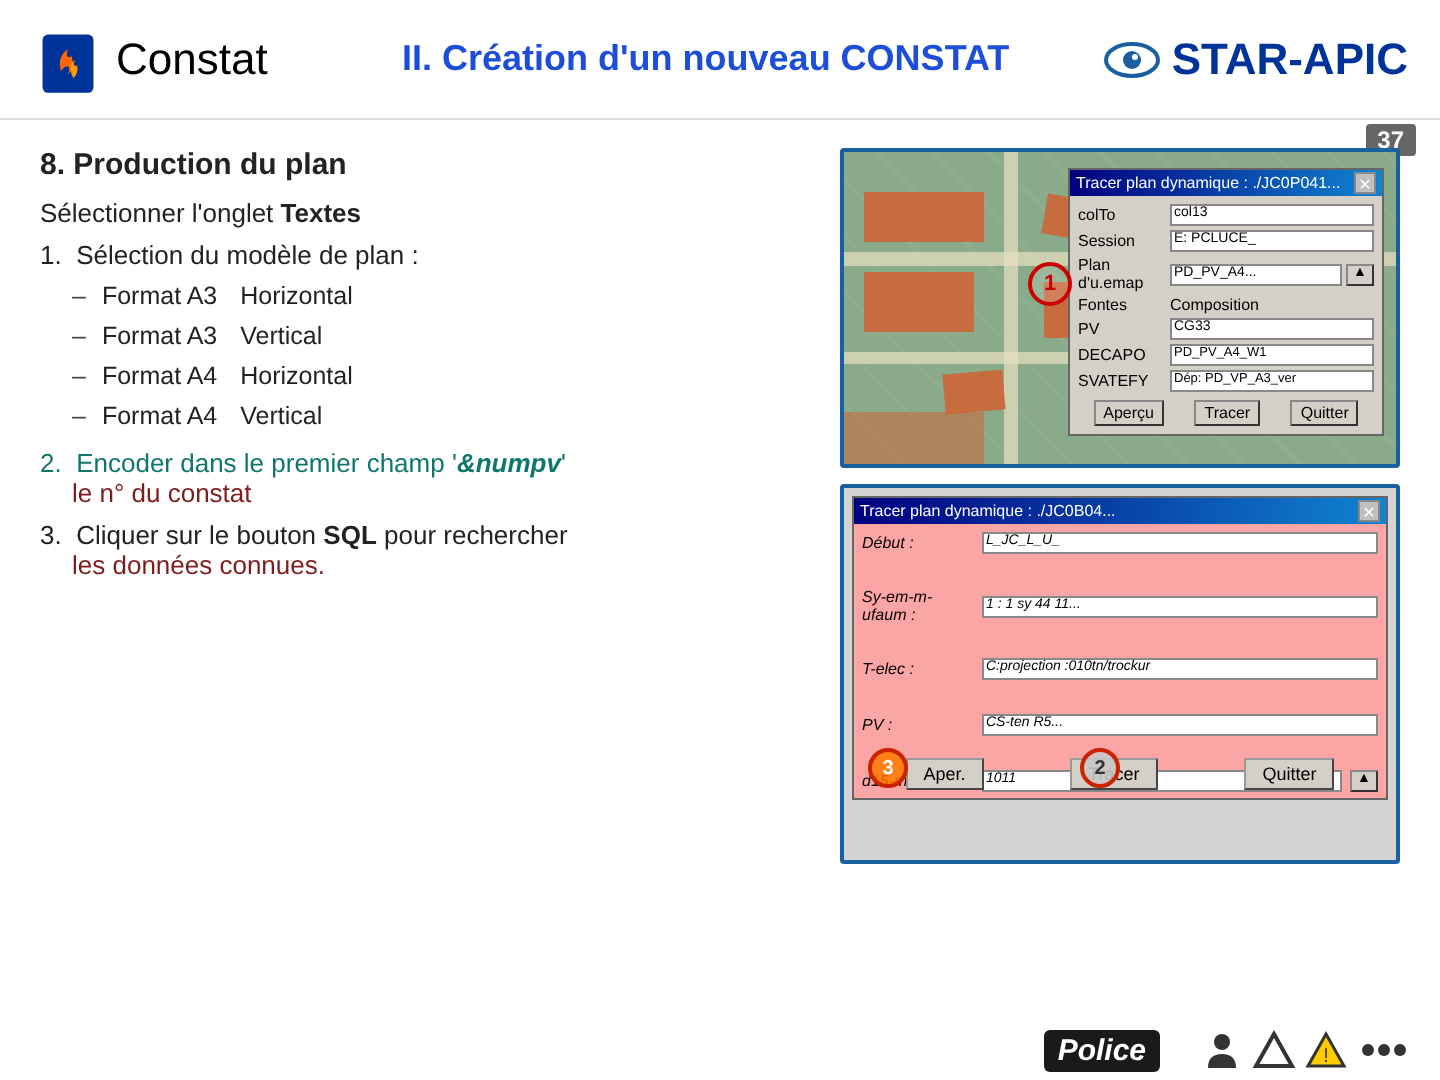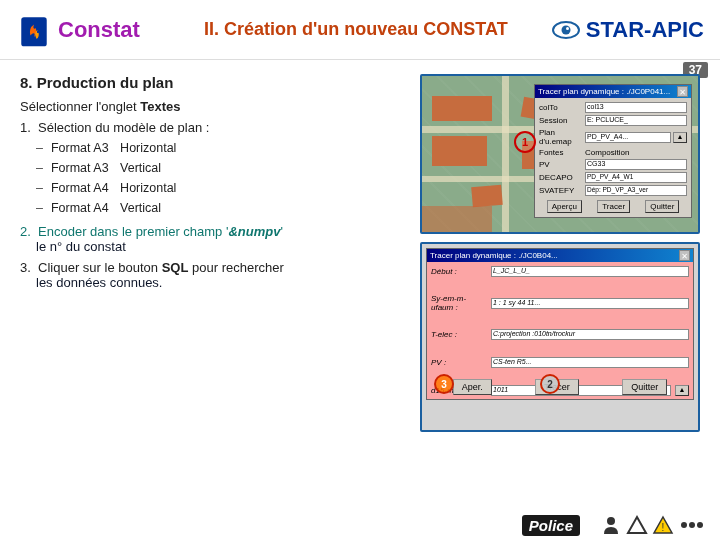--- a/index.html
+++ b/index.html
@@ -30,35 +30,35 @@
       gap: 6px;
     }
 
     .constat-icon {
       width: 36px;
       height: 40px;
     }
 
     .constat-text {
       font-size: 22px;
-      font-weight: bold;
-      color: #a21caf;
+      font-weight: normal;
+      color: #000000;
     }
 
     .header-title {
       flex: 1;
       text-align: center;
       font-size: 18px;
       font-weight: bold;
       color: #222;
       margin-left: 20px;
     }
 
     .header-title span {
-      color: #c2410c;
+      color: #1d4ed8;
     }
 
     .star-apic-logo {
       display: flex;
       align-items: center;
       gap: 6px;
     }
 
     .star-apic-text {
       font-size: 22px;
@@ -162,21 +162,21 @@
       margin-bottom: 2px;
     }
 
     .italic-bold {
       font-style: italic;
       font-weight: bold;
     }
 
     .sub-text {
       font-size: 13px;
-      color: #0f172a;
+      color: #7f1d1d;
       padding-left: 16px;
       margin-bottom: 6px;
     }
 
     
     .screenshot-top {
       width: 100%;
       height: 160px;
       background: #7a9e7a;
       border: 2px solid #1a5fa0;

